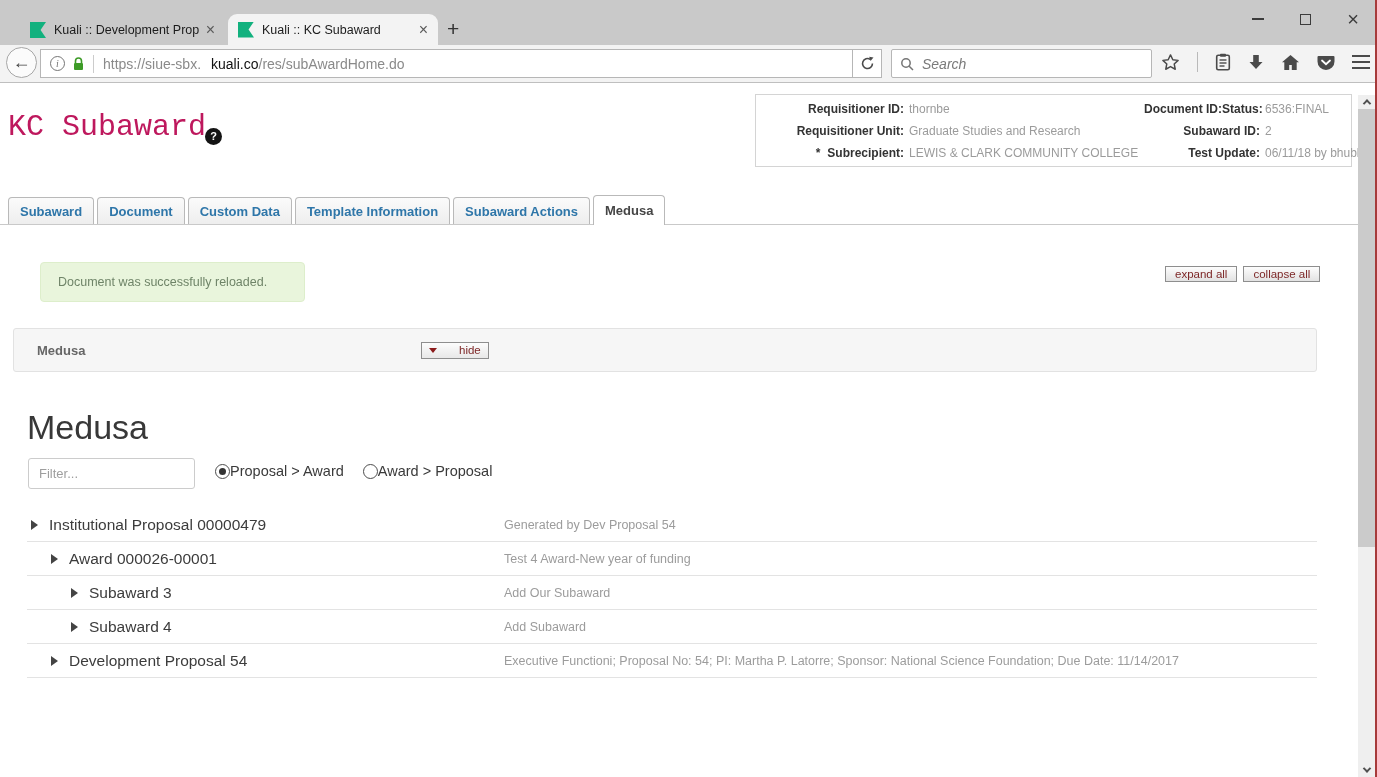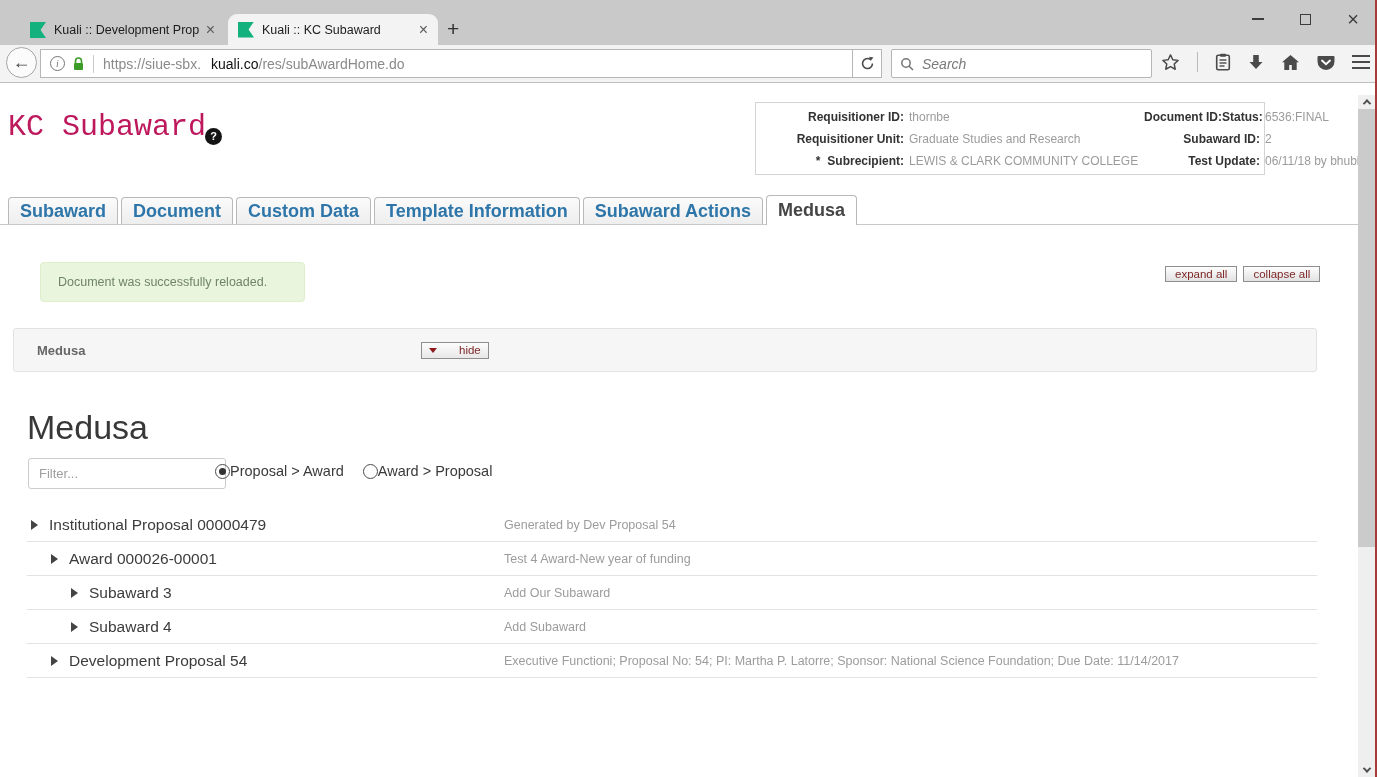--- a/index.html
+++ b/index.html
@@ -54,31 +54,31 @@
   .chev { width:6px; height:6px; border-top:2px solid #505050; border-right:2px solid #505050; }
   .chev-up { transform:rotate(-45deg) translate(-1px,1px); }
   .chev-down { transform:rotate(135deg) translate(-1px,1px); }
   .vthumb { position:absolute; top:14px; left:0; width:17px; height:438px; background:#cbcbcb; }
   .window-edge { position:absolute; top:0; right:0; width:2px; height:777px; background:#a63a3a; }
 
   
   .page-title { position:absolute; left:8px; top:110px; font-size:30px; color:#be185d;font-family:Liberation Mono, monospace; }
   .help-badge { position:absolute; left:205px; top:128px; width:17px; height:17px; border-radius:50%;
                 background:#141414; color:#fff; font-size:11px; font-weight:bold; text-align:center; line-height:17px; }
-  .info-box { position:absolute; left:755px; top:102px; width:510px; height:73px; background:#fff;
+  .info-box { position:absolute; left:755px; top:94px; width:597px; height:73px; background:#fff;
               border:1px solid #d4d4d4; padding-top:3px; }
   .info-row { display:grid; grid-template-columns:150px 238px 118px 1fr; height:22px; align-items:center; font-size:12px; }
   .ilabel { text-align:right; color:#333; font-weight:bold; white-space:nowrap; padding-right:2px; }
   .ival { color:#9b9b9b; padding-left:3px; white-space:nowrap; }
   .req-marker { font-style:normal; font-weight:bold; color:#333; margin-right:7px; }
 
   
   .navtabs { position:absolute; left:0; top:195px; width:1358px; height:30px; display:flex; align-items:flex-end; padding-left:8px; gap:3px; }
   .navtabs::after { content:''; position:absolute; left:0; right:0; bottom:0; height:1px; background:#c9c9c9; z-index:0; }
-  .ntab { height:28px; padding:0 11px; display:flex; align-items:center; font-size:18px; font-weight:bold; color:#2e76a9;
+  .ntab { height:28px; padding:0 11px; display:flex; align-items:center; font-size:13px; font-weight:bold; color:#2e76a9;
           background:linear-gradient(#fbfbfb,#ededed); border:1px solid #b9b9b9; border-bottom:none;
           border-radius:4px 4px 0 0; position:relative; z-index:0; }
   .ntab.active { height:30px; background:#fff; color:#454545; z-index:2; }
 
   
   .success { position:absolute; left:40px; top:262px; width:265px; height:40px; background:#e9f5dc;
              border:1px solid #ddeecb; border-radius:4px; display:flex; align-items:center; padding-left:17px;
              font-size:12.5px; color:#6f8468; }
   .exp-col { position:absolute; left:1165px; top:266px; display:flex; gap:6px; }
   .small-btn { font-family:inherit; font-size:11.5px; color:#7d2727; background:linear-gradient(#fdfdfd,#e2e2e2);
@@ -88,21 +88,21 @@
   .panel { position:absolute; left:13px; top:328px; width:1304px; height:44px; background:#f6f6f6;
            border:1px solid #e2e2e2; border-radius:3px; display:flex; align-items:center; }
   .panel-title { margin-left:23px; font-size:13px; font-weight:bold; color:#666; }
   .hide-btn { position:absolute; left:407px; height:17px; display:flex; align-items:center; gap:22px;
               background:linear-gradient(#fcfcfc,#e8e8e8); border:1px solid #8e8e8e; padding:0 7px;
               font-size:11.5px; color:#7d2727; }
   .tri-down { width:0; height:0; border-left:4px solid transparent; border-right:4px solid transparent; border-top:5px solid #8b1b1b; }
 
   
   .m-heading { position:absolute; left:27px; top:408px; font-size:34px; font-weight:500; color:#383838; }
-  .filter-input { position:absolute; left:28px; top:458px; width:198px; height:31px; border:1px solid #ccc;
+  .filter-input { position:absolute; left:28px; top:458px; width:167px; height:31px; border:1px solid #ccc;
                   border-radius:3px; padding:0 10px; font-size:13px; font-family:inherit; color:#333; }
   .filter-input::placeholder { color:#9e9e9e; }
   .radio-group { position:absolute; left:215px; top:463px; display:flex; align-items:center; gap:19px; }
   .radio { display:flex; align-items:center; font-size:14.5px; font-weight:500; color:#3a3a3a; }
   .rb { width:15px; height:15px; border:1.6px solid #4d4d4d; border-radius:50%; display:flex; align-items:center; justify-content:center; flex:none; }
   .rb-dot { width:7px; height:7px; border-radius:50%; background:#333; }
 
   .tree { position:absolute; left:27px; top:508px; width:1290px; }
   .trow { height:34px; border-bottom:1px solid #e3e3e3; display:flex; align-items:center; position:relative; }
   .lv0 { padding-left:4px; } .lv1 { padding-left:24px; } .lv2 { padding-left:44px; }

